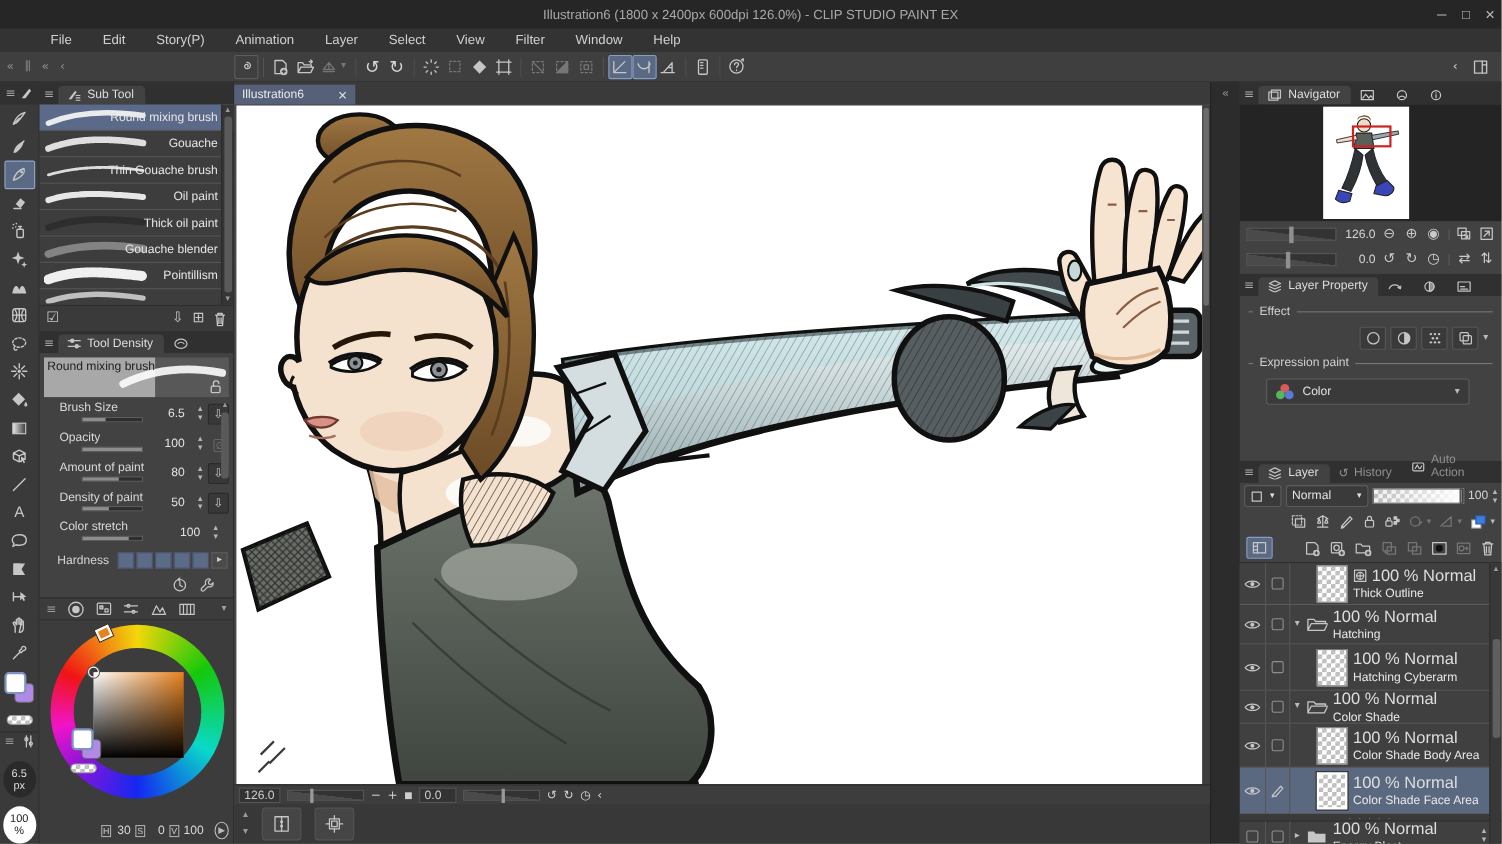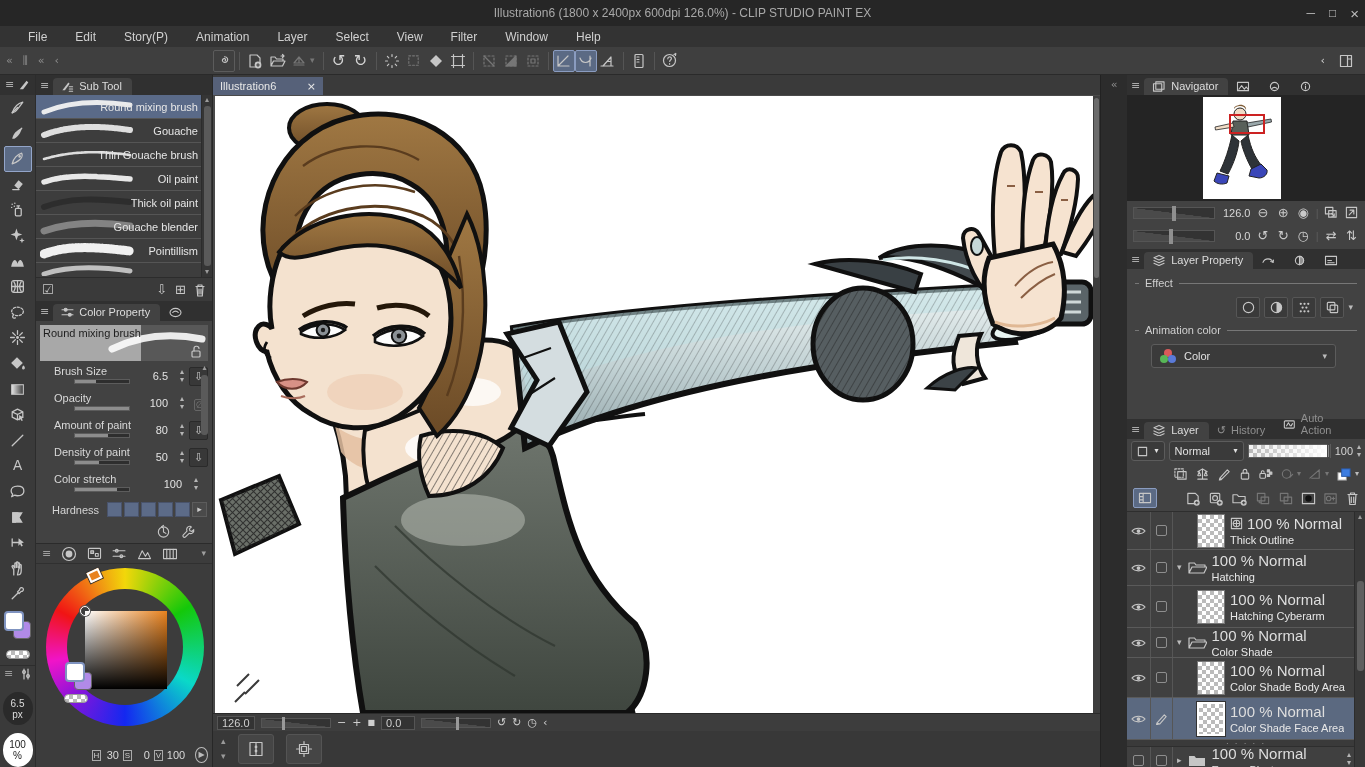--- a/index.html
+++ b/index.html
@@ -5,21 +5,21 @@
 *{box-sizing:border-box;margin:0;padding:0}
 html,body{width:1365px;height:767px;overflow:hidden}
 body{font-family:"Liberation Sans","DejaVu Sans",sans-serif;font-size:11px;color:#d4d4d4;background:#2b2b2b;position:relative}
 .abs{position:absolute}
 .flex{display:flex;align-items:center}
 .gi{font-family:"DejaVu Sans",sans-serif;line-height:1}
 
 #titlebar{left:0;top:0;width:1365px;height:26px;background:#262626;display:flex;align-items:center;justify-content:center;color:#a9a9a9;font-size:12px}
 #win-controls{position:absolute;right:6px;top:0;height:26px;display:flex;align-items:center;gap:14px;color:#bdbdbd;font-size:12px}
 #win-controls span{cursor:default}
-#menubar{left:0;top:26px;width:1365px;height:21px;background:#333;display:flex;align-items:center;padding-left:14px;gap:0}
+#menubar{left:0;top:26px;width:1365px;height:21px;background:#333;display:flex;align-items:flex-start;padding-left:32px;gap:0}
 #menubar .mi{padding:3px 14px;color:#d0d0d0;font-size:12px}
 #toolbar{left:0;top:47px;width:1365px;height:28px;background:#3f3f3f;border-bottom:1px solid #2a2a2a;display:flex;align-items:center}
 .tb-left{width:213px;height:100%;display:flex;align-items:center;gap:10px;padding-left:6px;color:#8f8f8f}
 .tbtn{width:22px;height:22px;display:flex;align-items:center;justify-content:center;border-radius:2px}
 .tbtn.selbox{background:#5b6a84;border:1px solid #8a9cc0}
 .tsep{width:1px;height:18px;background:#2d2d2d;margin:0 4px;border-right:1px solid #555}
 .dim svg *{stroke:#767676!important}
 .dim{color:#767676}
 
 svg.ic{display:block}
@@ -546,21 +546,21 @@
   <div class="phead">
     <span class="burger gi">≡</span>
     <div class="ptab">
       <svg class="ic" width="13" height="11" viewBox="0 0 14 12">
           <g class="s">
             <path d="M1 3 h12 M1 8.5 h12"></path>
             <circle cx="5" cy="3" r="1.6" fill="#c6c6c6"></circle>
             <circle cx="9.5" cy="8.5" r="1.6" fill="#c6c6c6"></circle>
           </g>
         </svg>
-      <span>Color Property</span>
+      <span>Tool Density</span>
     </div>
     <div class="ptab off">
       <svg class="ic" width="15" height="11" viewBox="0 0 16 12">
           <g class="s" stroke="#8f8f8f">
             <ellipse cx="8" cy="6" rx="6" ry="4.5"></ellipse>
             <path d="M5 6 c1.5-2 4.5-2 6 0"></path>
           </g>
         </svg>
     </div>
   </div>
@@ -1058,21 +1058,21 @@
           <svg class="ic" width="15" height="15" viewBox="0 0 16 16">
             <g class="s">
               <rect x="2.5" y="2.5" width="8" height="8" rx="1"></rect>
               <rect x="5.5" y="5.5" width="8" height="8" rx="1"></rect>
             </g>
           </svg>
         </div>
       <span class="gi" style="font-size:9px;color:#bbb">▾</span>
     </div>
     <div class="fieldlbl">
-        <span>Animation color</span>
+        <span>Expression paint</span>
       </div>
     <div id="exprdd">
       <span class="tridots">
           <i></i>
           <i></i>
           <i></i>
         </span>
       <span style="flex:1">Color</span>
       <span class="gi" style="font-size:9px;color:#bbb">▾</span>
     </div>

